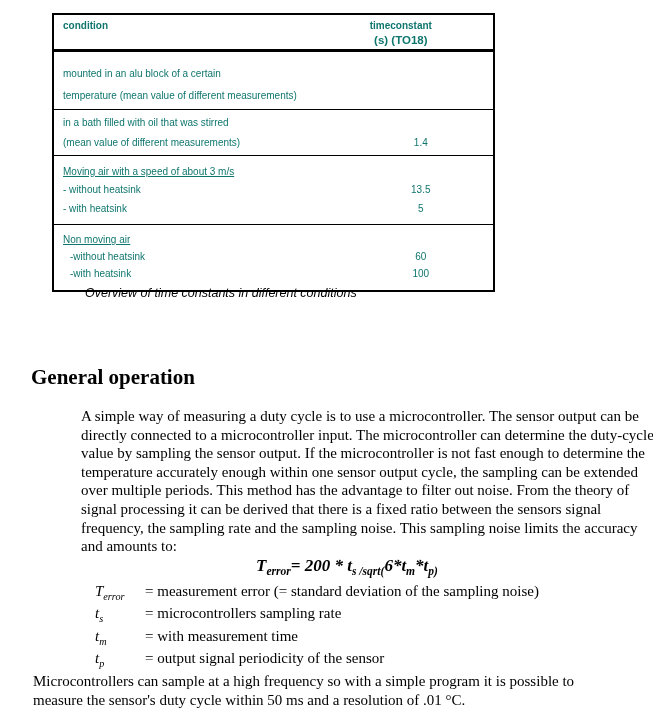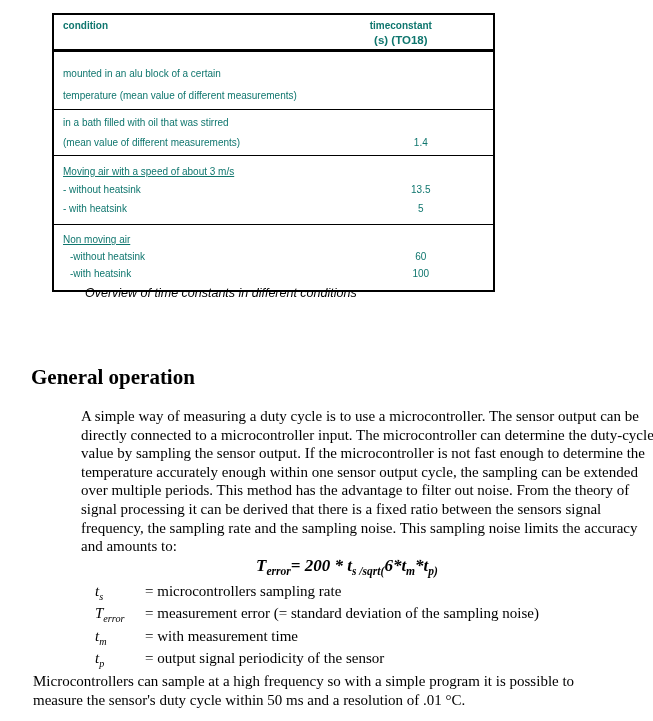--- a/index.html
+++ b/index.html
@@ -180,28 +180,28 @@
   <div class="caption">Overview of time constants in different conditions</div>
 
   <div class="heading">General operation</div>
 
   <div class="para" id="para1">A simple way of measuring a duty cycle is to use a microcontroller. The sensor output can be directly connected to a microcontroller input. The microcontroller can determine the duty-cycle value by sampling the sensor output. If the microcontroller is not fast enough to determine the temperature accurately enough within one sensor output cycle, the sampling can be extended over multiple periods. This method has the advantage to filter out noise. From the theory of signal processing it can be derived that there is a fixed ratio between the sensors signal frequency, the sampling rate and the sampling noise. This sampling noise limits the accuracy and amounts to:</div>
 
   <div class="formula"><span>T</span><sub>error</sub><span>= 200 * t</span><sub>s</sub><sub> /sqrt(</sub><span>6*t</span><sub>m</sub><span>*t</span><sub>p)</sub></div>
 
   <div class="defs">
     <div class="defrow">
+      <span class="defsym"><span>T</span><sub>error</sub></span>
+      <span class="deftext">= measurement error (= standard deviation of the sampling noise)</span>
+    </div>
+    <div class="defrow">
       <span class="defsym"><span>t</span><sub>s</sub></span>
       <span class="deftext">= microcontrollers sampling rate</span>
     </div>
     <div class="defrow">
-      <span class="defsym"><span>T</span><sub>error</sub></span>
-      <span class="deftext">= measurement error (= standard deviation of the sampling noise)</span>
-    </div>
-    <div class="defrow">
       <span class="defsym"><span>t</span><sub>m</sub></span>
       <span class="deftext">= with measurement time</span>
     </div>
     <div class="defrow">
       <span class="defsym"><span>t</span><sub>p</sub></span>
       <span class="deftext">= output signal periodicity of the sensor</span>
     </div>
   </div>
 
   <div class="para" id="para2">Microcontrollers can sample at a high frequency so with a simple program it is possible to measure the sensor's duty cycle within 50 ms and a resolution of .01 °C.</div>

